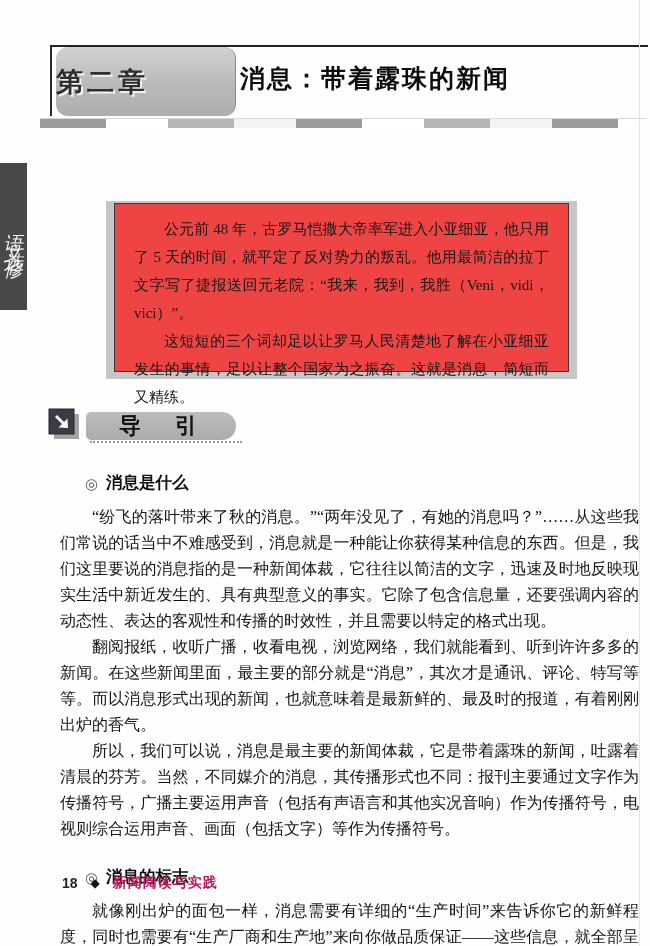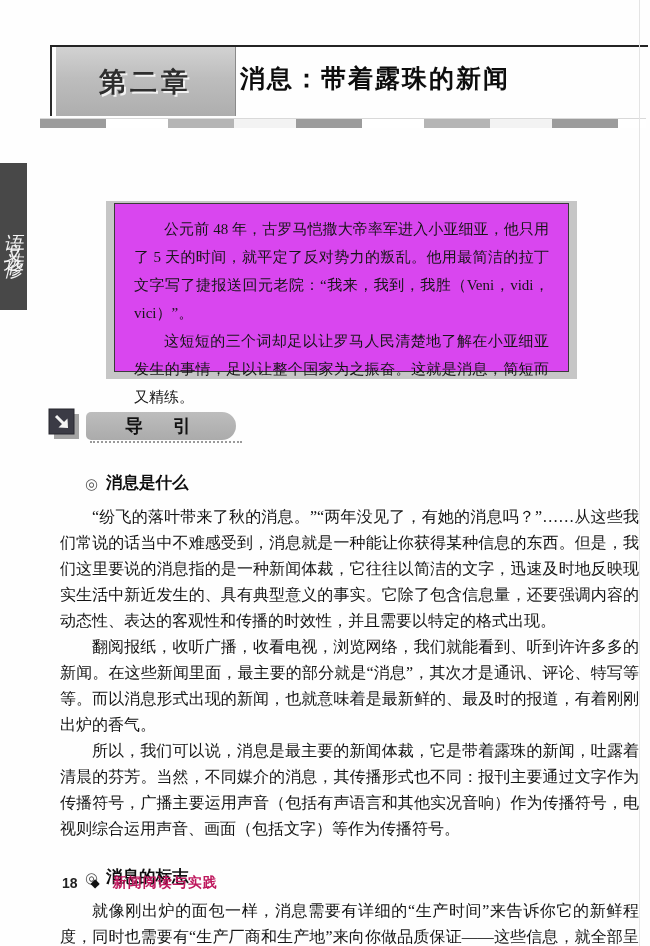--- a/index.html
+++ b/index.html
@@ -11,21 +11,21 @@
   }
   .abs{position:absolute;}
 
   
   .top-rule{left:50px;top:45px;width:598px;height:2px;background:#242424;}
   .chapter-box-edge{left:50px;top:47px;width:2px;height:69px;background:#2b2b2b;}
   .chapter-box{
     left:56px;top:47px;width:179px;height:69px;
     background:linear-gradient(180deg,#d2d2d2 0%,#bdbdbd 45%,#aeaeae 100%);
     border-right:1px solid #8a8a8a;
-    display:flex;align-items:center;justify-content:center;
+    display:flex;align-items:center;justify-content:flex-start;border-radius:12px;
   }
   .chapter-box .label{
     font-family:"Liberation Sans","DejaVu Sans",sans-serif;
     font-weight:bold;font-size:27px;letter-spacing:4px;
     color:#2e2e2e;text-shadow:2px 2px 0 #f2f2f2;
   }
   .chapter-title{
     left:240px;top:62px;width:400px;
     font-family:"Liberation Sans","DejaVu Sans",sans-serif;
     font-weight:bold;font-size:25px;letter-spacing:2px;color:#0d0d0d;
@@ -51,39 +51,39 @@
   }
 
   
   .quote-frame{
     left:106px;top:201px;width:471px;height:178px;
     background:#c6c6c6;
     padding:2px 8px 7px 8px;box-sizing:border-box;
   }
   .quote-inner{
     width:100%;height:100%;box-sizing:border-box;
-    background:#d946ef;border:1px solid #3a3a3a;
+    background:#ef4444;border:1px solid #3a3a3a;
     padding:11px 19px 0 19px;
   }
   .quote-inner p{
     margin:0;font-size:15px;line-height:28px;
     text-align:justify;text-indent:2em;color:#161616;
   }
 
   
   .banner-icon{left:48px;top:408px;width:32px;height:32px;}
   .banner-pill{
     left:86px;top:412px;width:150px;height:28px;
     background:linear-gradient(180deg,#bdbdbd,#ababab);
     border-radius:5px 14px 14px 5px;
     display:flex;align-items:center;justify-content:center;
   }
   .banner-pill .label{
     font-family:"Liberation Sans","DejaVu Sans",sans-serif;
-    font-weight:bold;font-size:18px;color:#121212;letter-spacing:6px;
+    font-weight:bold;font-size:22px;color:#121212;letter-spacing:6px;
   }
   .banner-underline{
     left:90px;top:441px;width:152px;height:0;
     border-bottom:2px dotted #9a9a9a;
   }
 
   
   .content{left:60px;top:472px;width:579px;}
   .sec-heading{
     margin:0 0 10px 25px;

